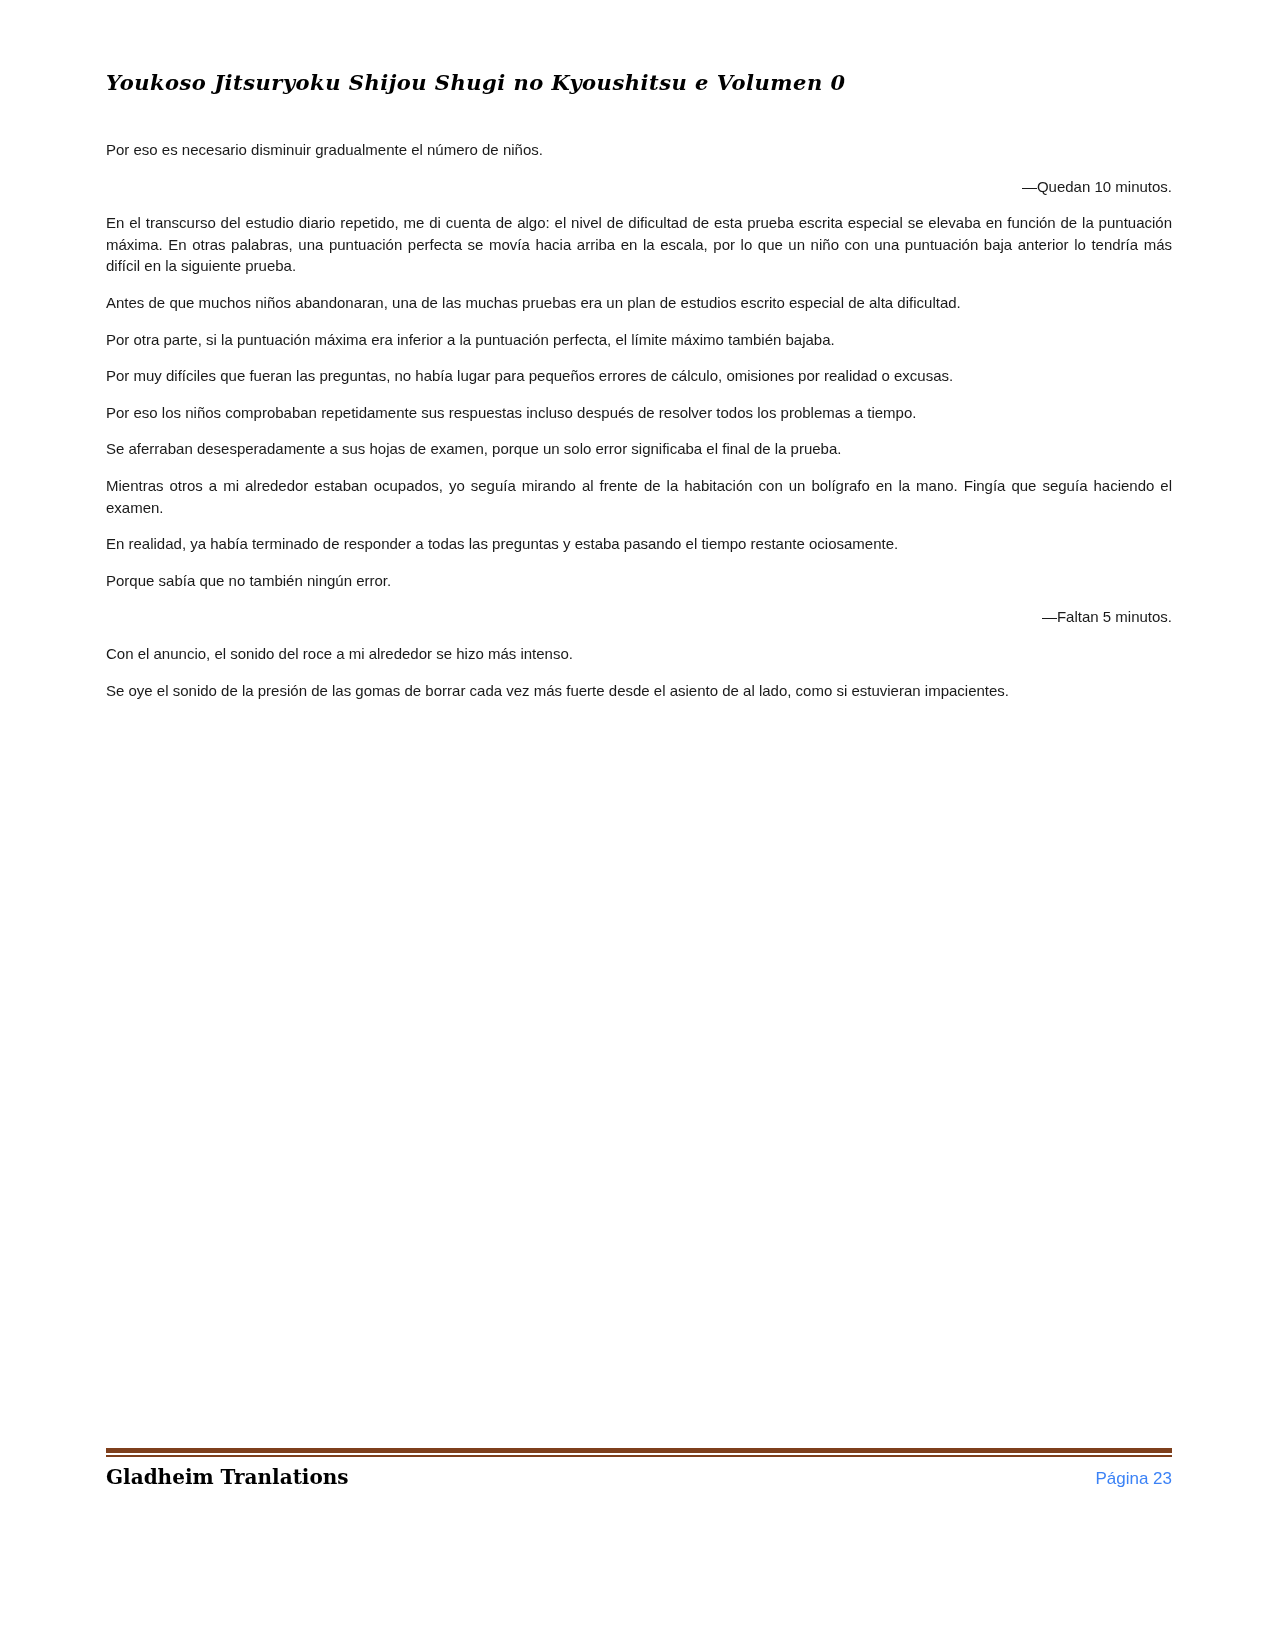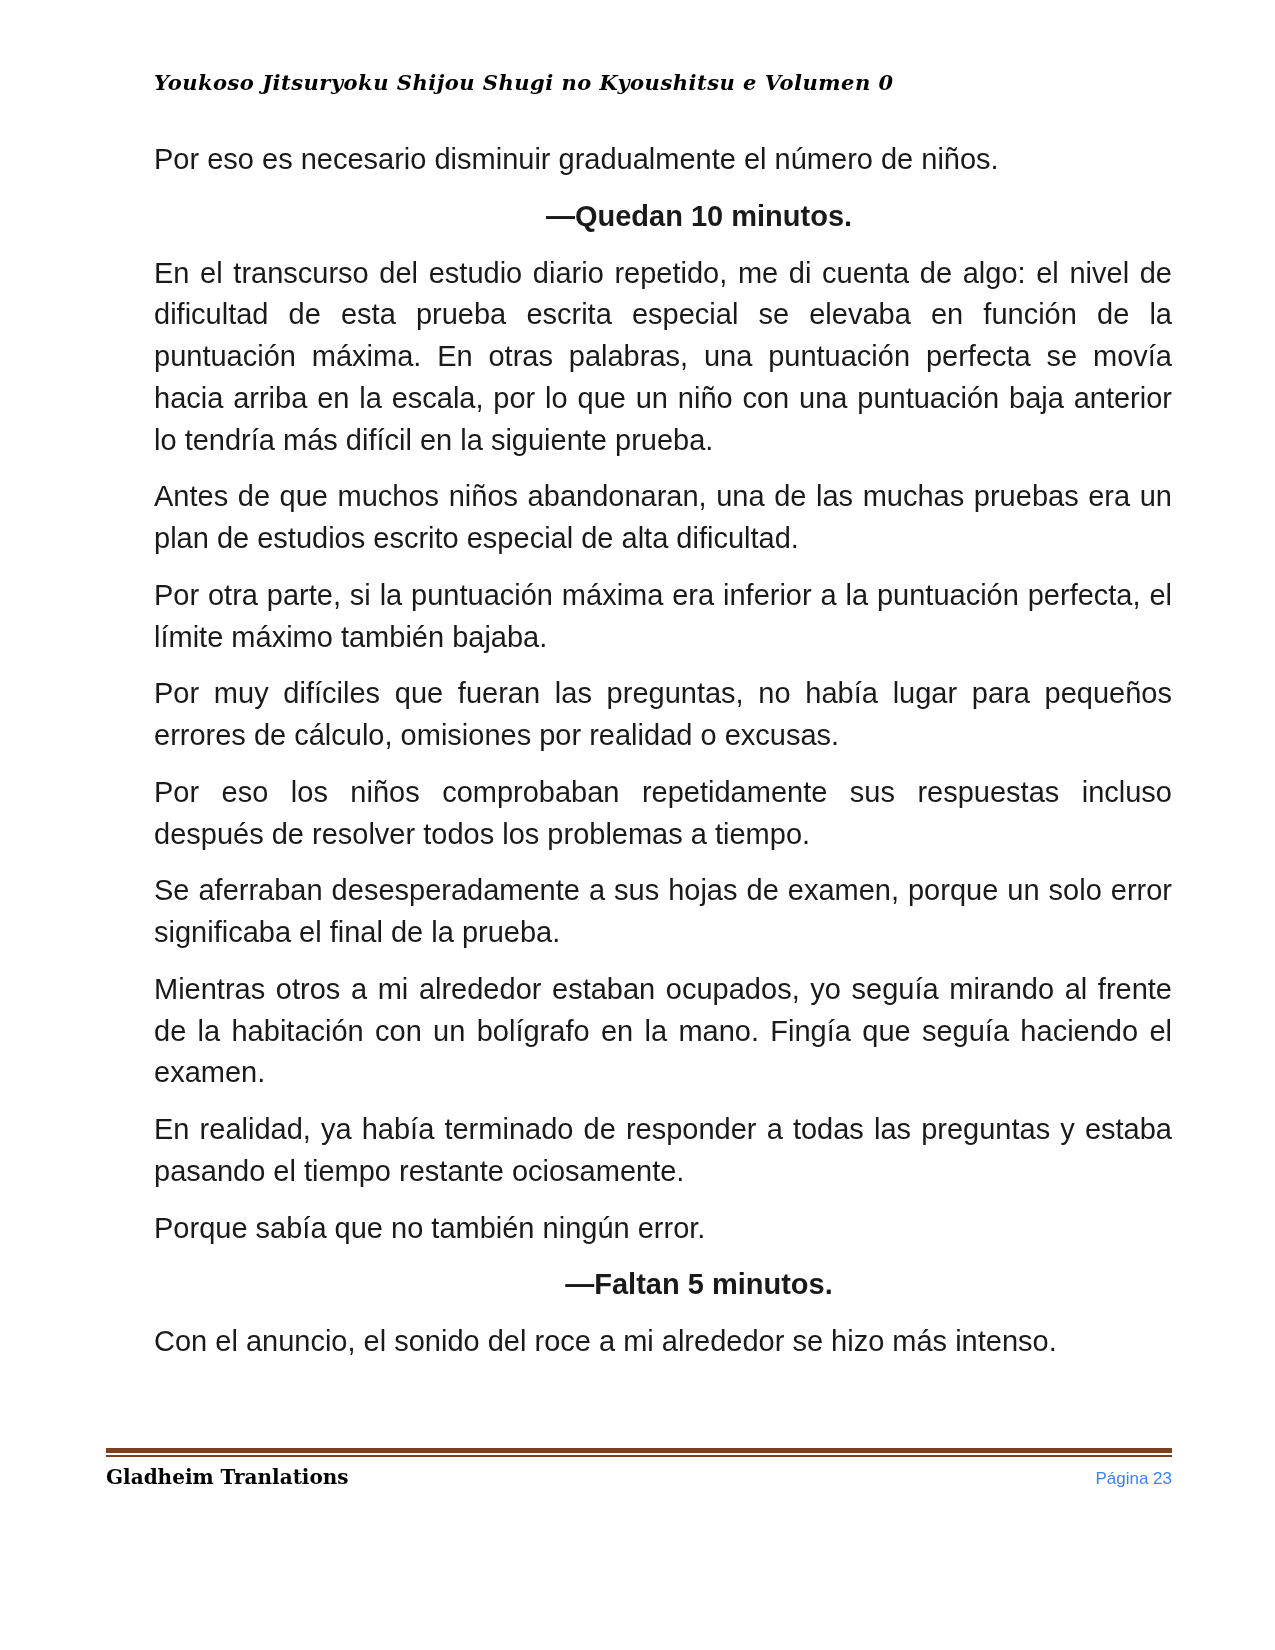--- a/index.html
+++ b/index.html
@@ -16,41 +16,39 @@
     font-family: "Liberation Sans", sans-serif;
     color: #1a1a1a;
     box-sizing: border-box;
     overflow: hidden;
   }
   .content {
     position: absolute;
     left: 106px;
     right: 103px;
     top: 70px;
-    margin-left: 48px;
   }
   .doc-header {
     font-family: "DejaVu Serif", serif;
     font-weight: bold;
     font-style: italic;
     font-size: 21px;
     letter-spacing: 0.5px;
     margin-bottom: 44px;
     color: #000000;
   }
   .body-text p {
-    font-size: 29px;
+    font-size: 15px;
     line-height: 1.44;
     margin: 0 0 15px 0;
     text-align: justify;
   }
   .body-text p.announce {
-    text-align: center;
+    text-align: right;
     text-indent: 72px;
-    font-weight: bold;
   }
   .doc-footer {
     position: absolute;
     left: 106px;
     right: 103px;
     top: 1448px;
   }
   .footer-rule {
     height: 2px;
     border-top: 5px solid #7e3f1c;
@@ -88,20 +86,21 @@
       <p>Antes de que muchos niños abandonaran, una de las muchas pruebas era un plan de estudios escrito especial de alta dificultad.</p>
       <p>Por otra parte, si la puntuación máxima era inferior a la puntuación perfecta, el límite máximo también bajaba.</p>
       <p>Por muy difíciles que fueran las preguntas, no había lugar para pequeños errores de cálculo, omisiones por realidad o excusas.</p>
       <p>Por eso los niños comprobaban repetidamente sus respuestas incluso después de resolver todos los problemas a tiempo.</p>
       <p>Se aferraban desesperadamente a sus hojas de examen, porque un solo error significaba el final de la prueba.</p>
       <p>Mientras otros a mi alrededor estaban ocupados, yo seguía mirando al frente de la habitación con un bolígrafo en la mano. Fingía que seguía haciendo el examen.</p>
       <p>En realidad, ya había terminado de responder a todas las preguntas y estaba pasando el tiempo restante ociosamente.</p>
       <p>Porque sabía que no también ningún error.</p>
       <p class="announce">—Faltan 5 minutos.</p>
       <p>Con el anuncio, el sonido del roce a mi alrededor se hizo más intenso.</p>
+      <p>Se oye el sonido de la presión de las gomas de borrar cada vez más fuerte desde el asiento de al lado, como si estuvieran impacientes.</p>
     </div>
   </div>
 
   <div class="doc-footer">
     <div class="footer-rule"></div>
     <div class="footer-row">
       <span class="footer-left">Gladheim Tranlations</span>
       <span class="footer-right">Página 23</span>
     </div>
   </div>

